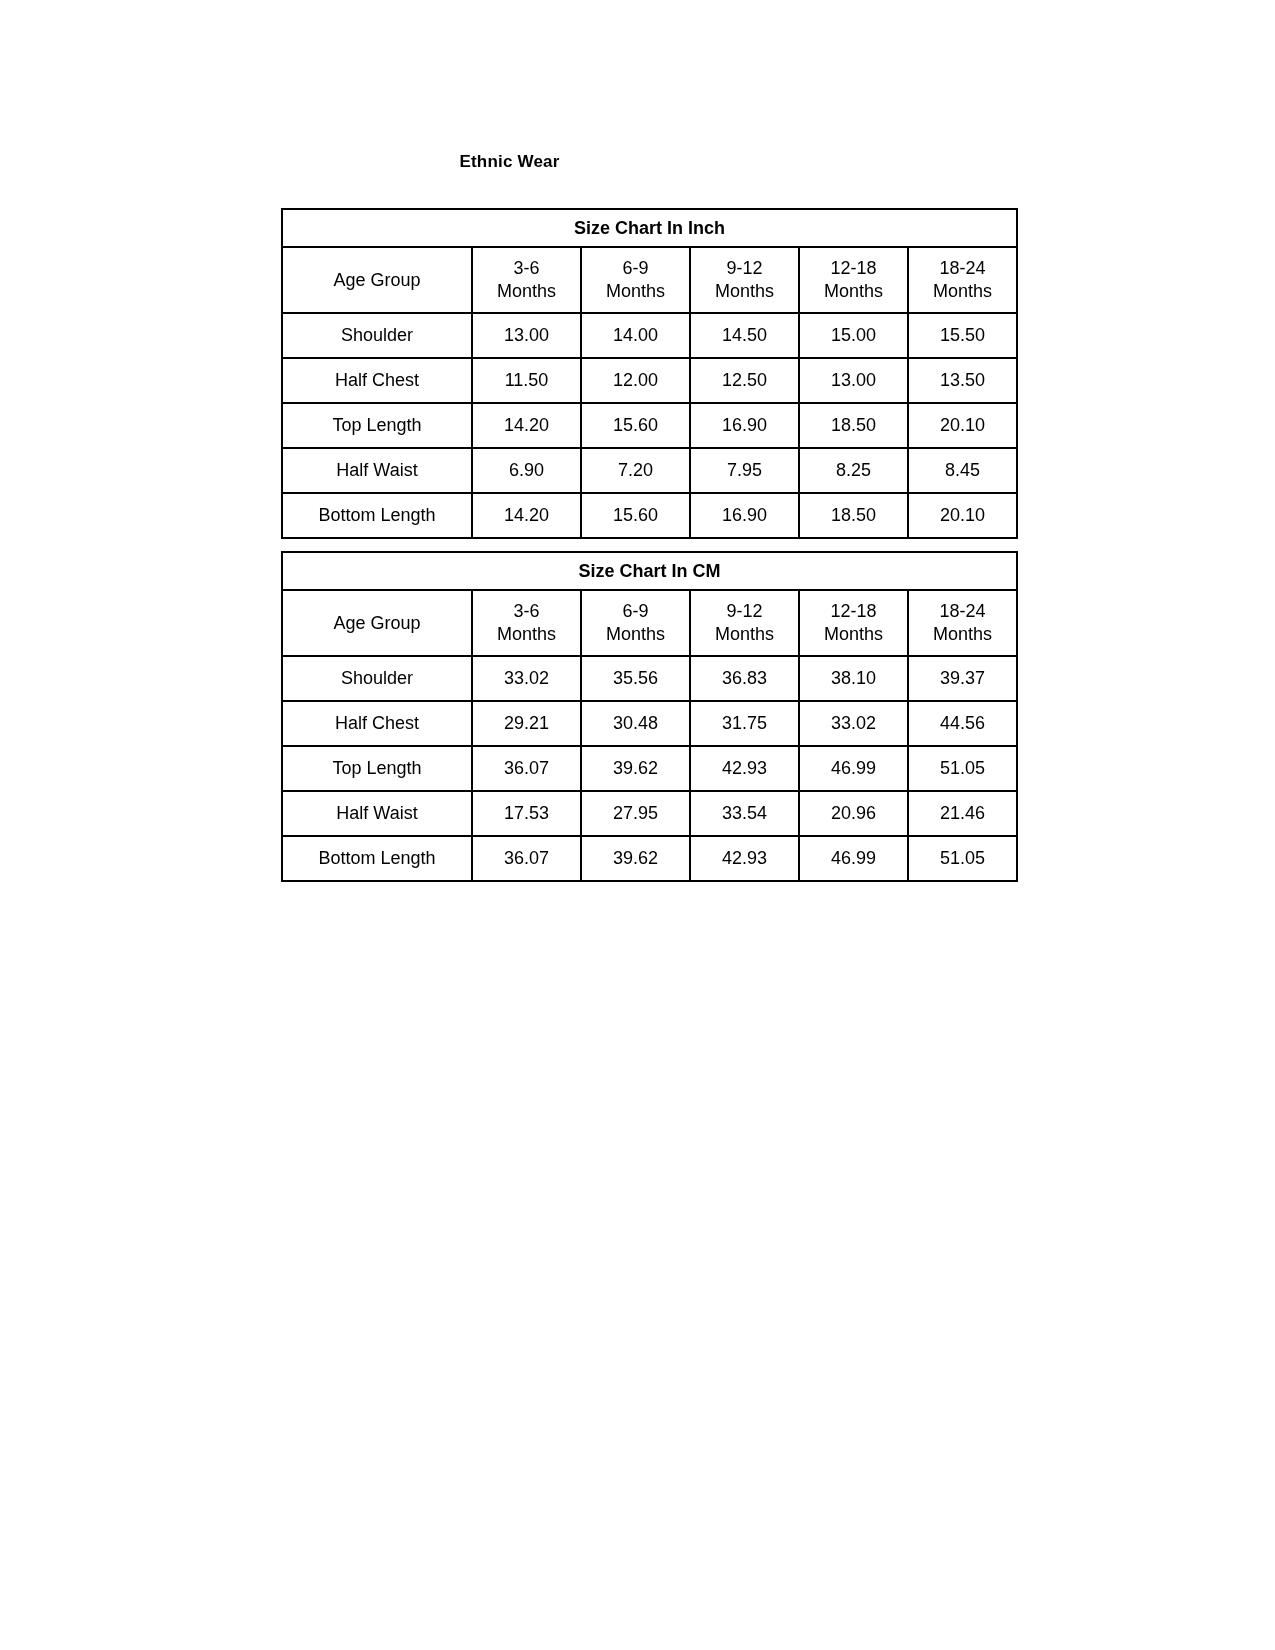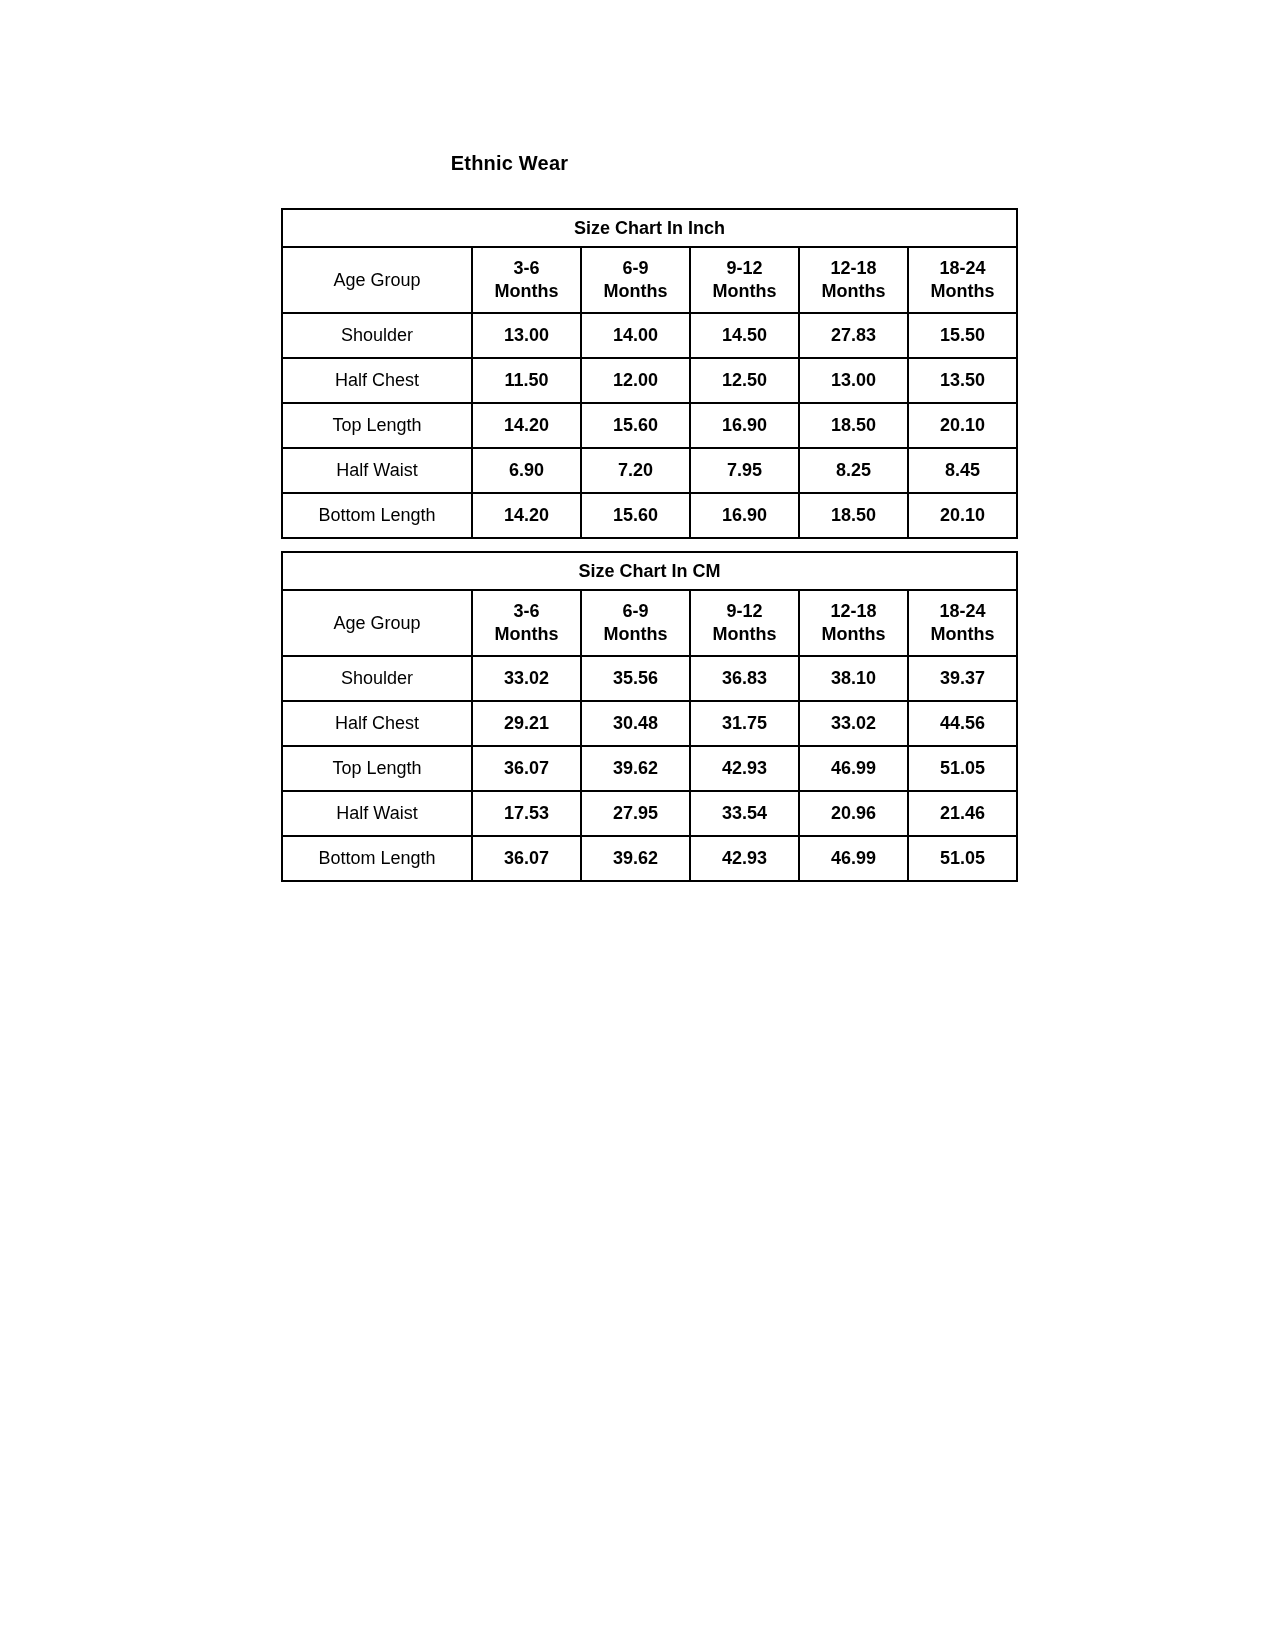--- a/index.html
+++ b/index.html
@@ -19,21 +19,21 @@
     width: 1275px;
     height: 1650px;
     box-sizing: border-box;
   }
   .doc-title {
     position: absolute;
     top: 152px;
     left: 0;
     width: 1019px;
     text-align: center;
-    font-size: 20px;
+    font-size: 17px;
     font-weight: bold;
     letter-spacing: 0.2px;
   }
   .chart-block {
     position: absolute;
     left: 281px;
     width: 737px;
   }
   #block-inch { top: 208px; }
   #block-cm   { top: 551px; border-radius: 16px; }
@@ -59,35 +59,35 @@
   }
   .col-label { width: 190px; }
   .col-val   { width: 109px; }
 
   th.head-label {
     font-weight: normal;
     font-size: 19px;
     height: 64px;
   }
   th.head-age {
-    font-weight: bold;
+    font-weight: normal;
     font-size: 18px;
     height: 64px;
     line-height: 1.28;
     padding: 2px 0;
   }
   td.row-label {
     font-weight: normal;
     font-size: 19px;
     height: 43px;
   }
   td.cell-val {
     font-size: 17px;
     height: 43px;
-    font-weight: bold;
+    font-weight: normal;
   }
   .age-line { display: block; }
 </style>
 </head>
 <body>
 
 <div class="page">
 
   <div class="doc-title">Ethnic Wear</div>
 
@@ -127,21 +127,21 @@
             <span class="age-line">18-24</span>
             <span class="age-line">Months</span>
           </th>
         </tr>
 
         <tr>
           <td class="row-label">Shoulder</td>
           <td class="cell-val">13.00</td>
           <td class="cell-val">14.00</td>
           <td class="cell-val">14.50</td>
-          <td class="cell-val">27.83</td>
+          <td class="cell-val">15.00</td>
           <td class="cell-val">15.50</td>
         </tr>
         <tr>
           <td class="row-label">Half Chest</td>
           <td class="cell-val">11.50</td>
           <td class="cell-val">12.00</td>
           <td class="cell-val">12.50</td>
           <td class="cell-val">13.00</td>
           <td class="cell-val">13.50</td>
         </tr>

